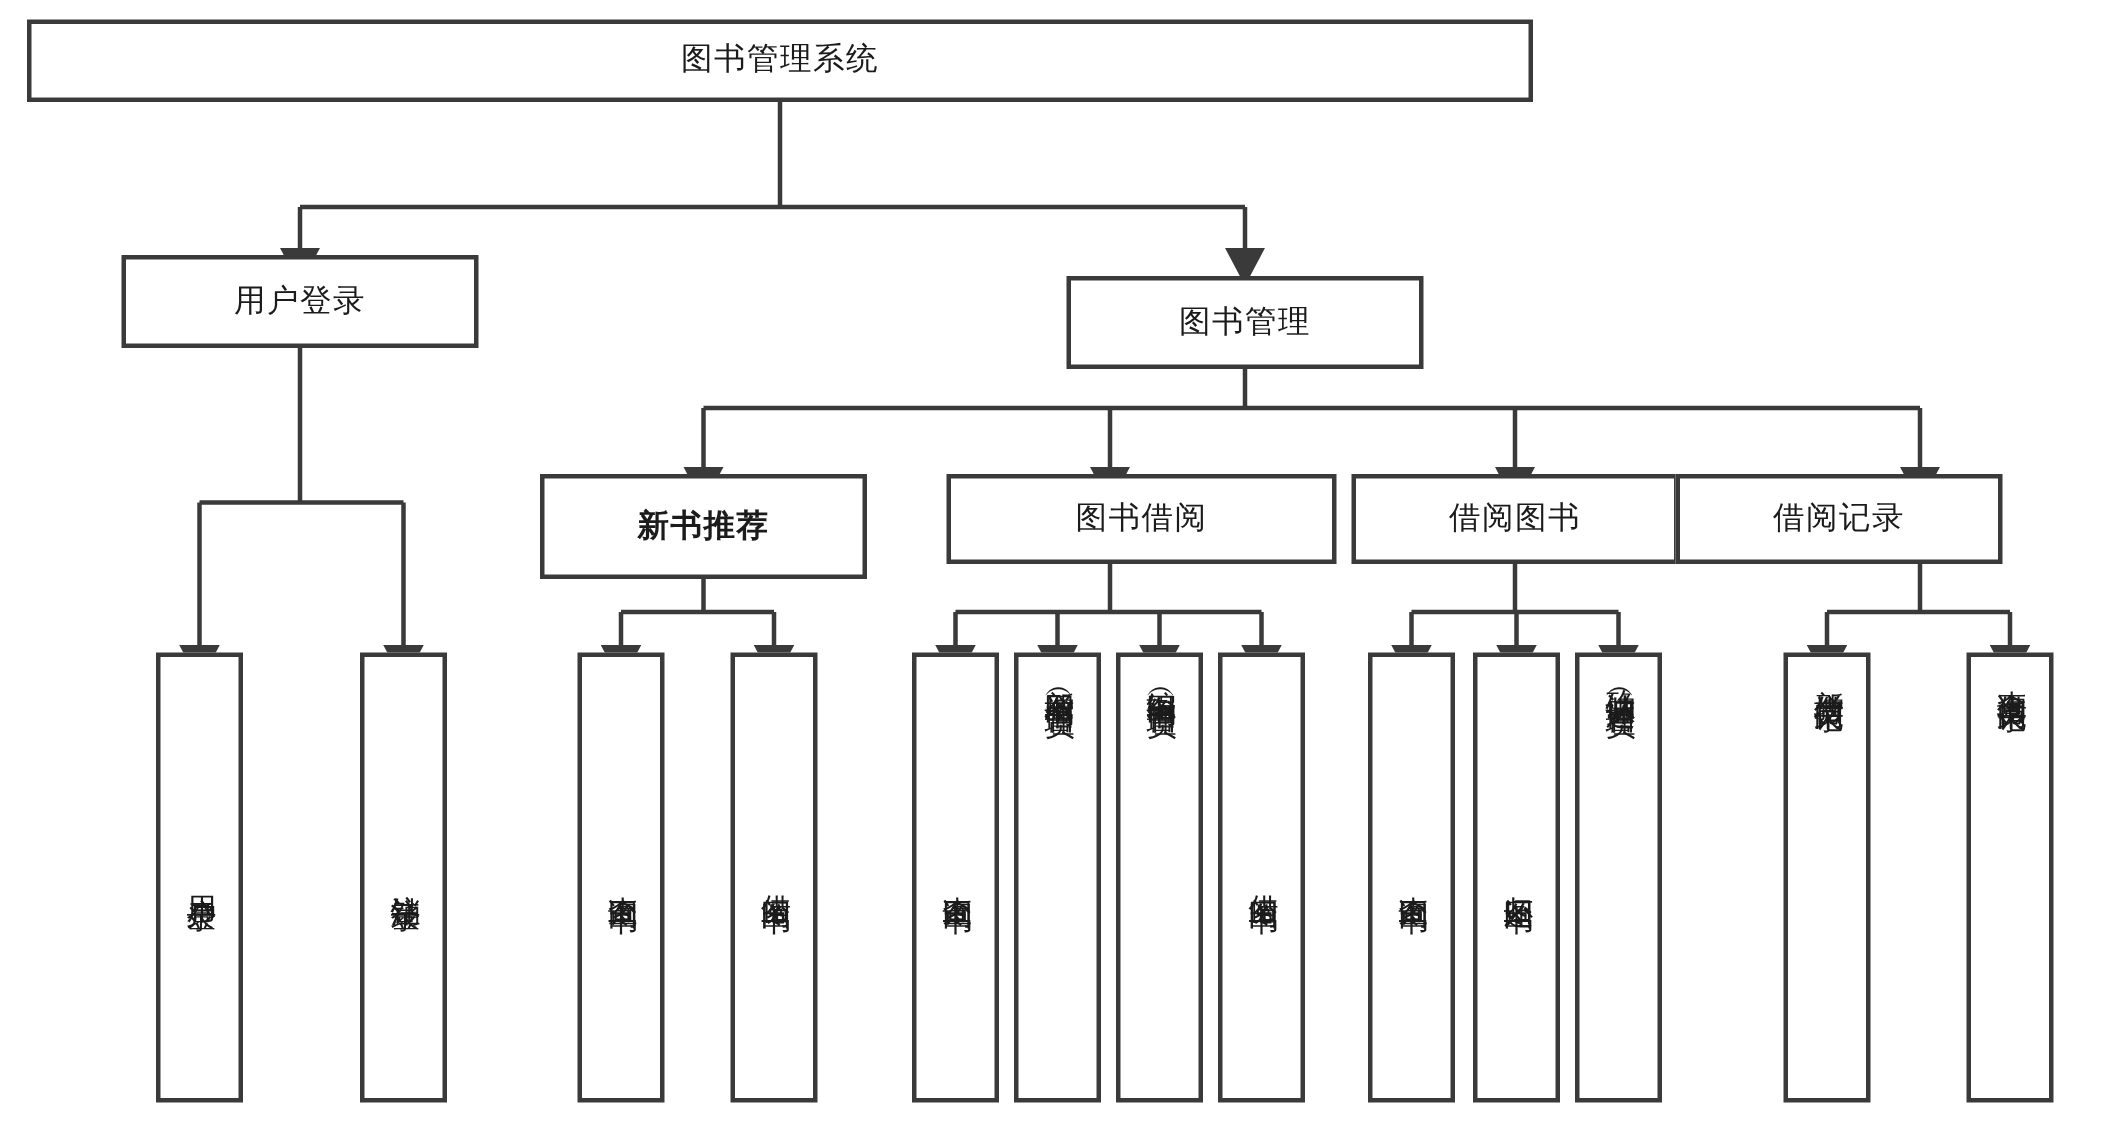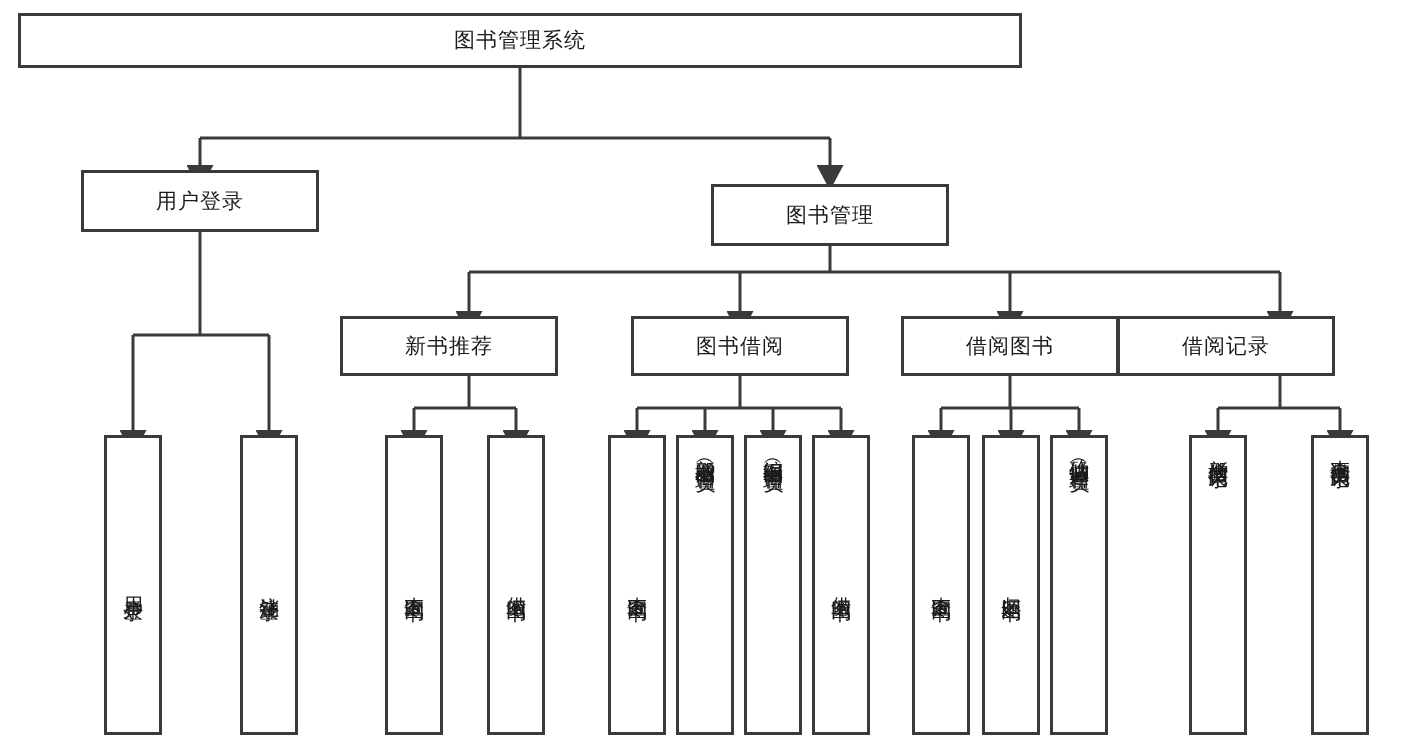--- a/index.html
+++ b/index.html
@@ -105,24 +105,24 @@
   <div id="node-layer">
       <div class="node" style="left: 18px; top: 13px; width: 1004px; height: 55px;">
         <span class="lbl">图书管理系统</span>
       </div>
       <div class="node" style="left: 81px; top: 170px; width: 238px; height: 62px;">
         <span class="lbl">用户登录</span>
       </div>
       <div class="node" style="left: 711px; top: 170px; width: 238px; height: 62px; margin-top: 14px;">
         <span class="lbl">图书管理</span>
       </div>
-      <div class="node" style="left: 340px; top: 316px; width: 218px; height: 60px;">
+      <div class="node" style="left: 360px; top: 316px; width: 218px; height: 70px; font-weight: bold;">
         <span class="lbl">新书推荐</span>
       </div>
-      <div class="node" style="left: 631px; top: 316px; width: 218px; height: 60px;">
+      <div class="node" style="left: 631px; top: 316px; width: 260px; height: 60px;">
         <span class="lbl">图书借阅</span>
       </div>
       <div class="node" style="left: 901px; top: 316px; width: 218px; height: 60px;">
         <span class="lbl">借阅图书</span>
       </div>
       <div class="node" style="left: 1117px; top: 316px; width: 218px; height: 60px;">
         <span class="lbl">借阅记录</span>
       </div>
       <div class="node vert mid" style="left: 104px; top: 435px; width: 58px; height: 300px;">
         <span class="lbl">用户登录</span>

